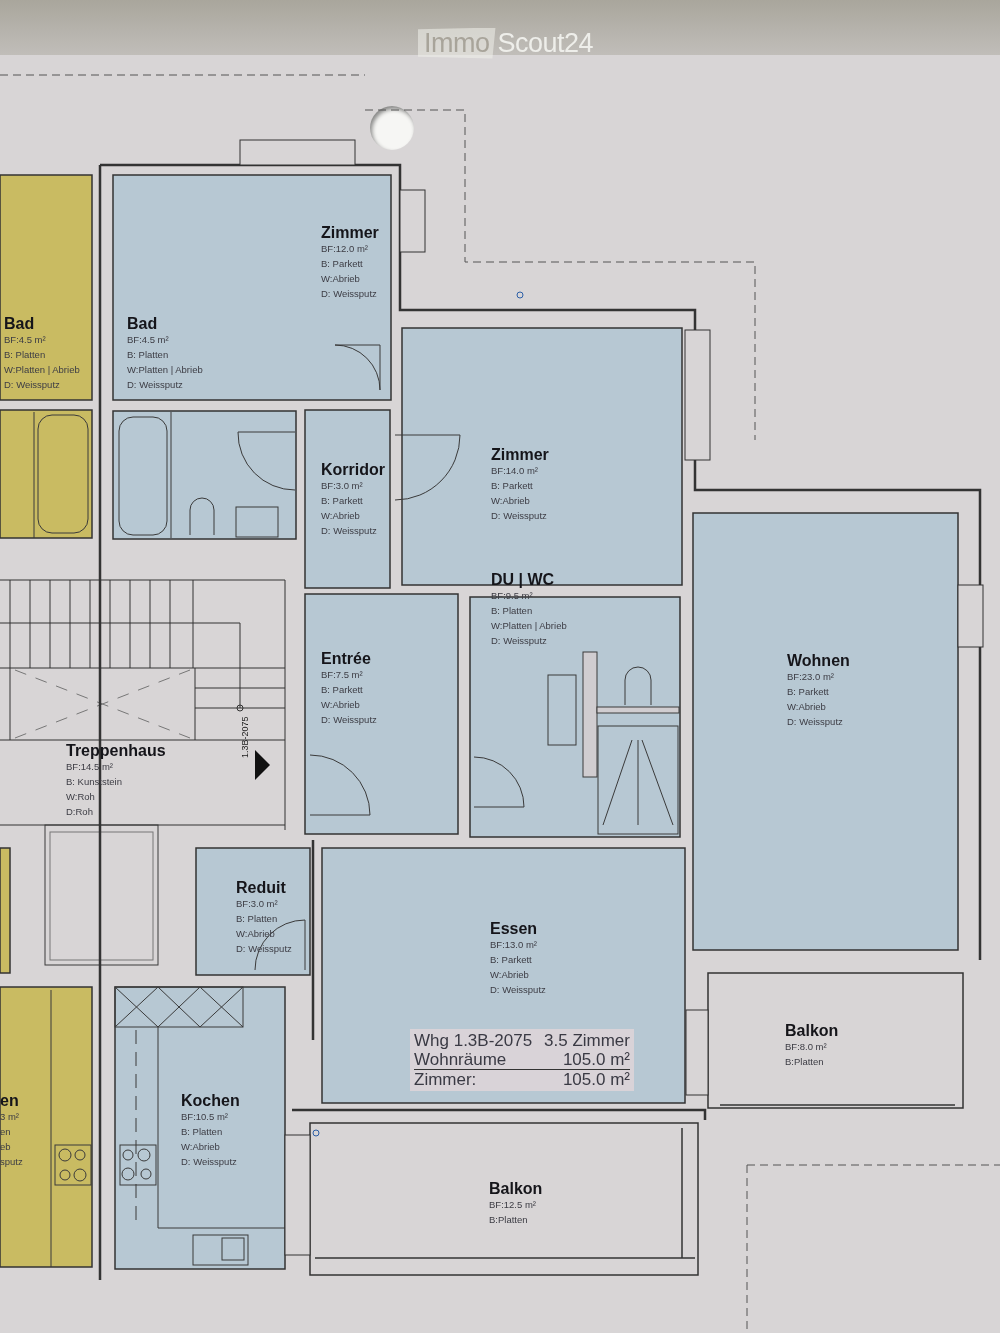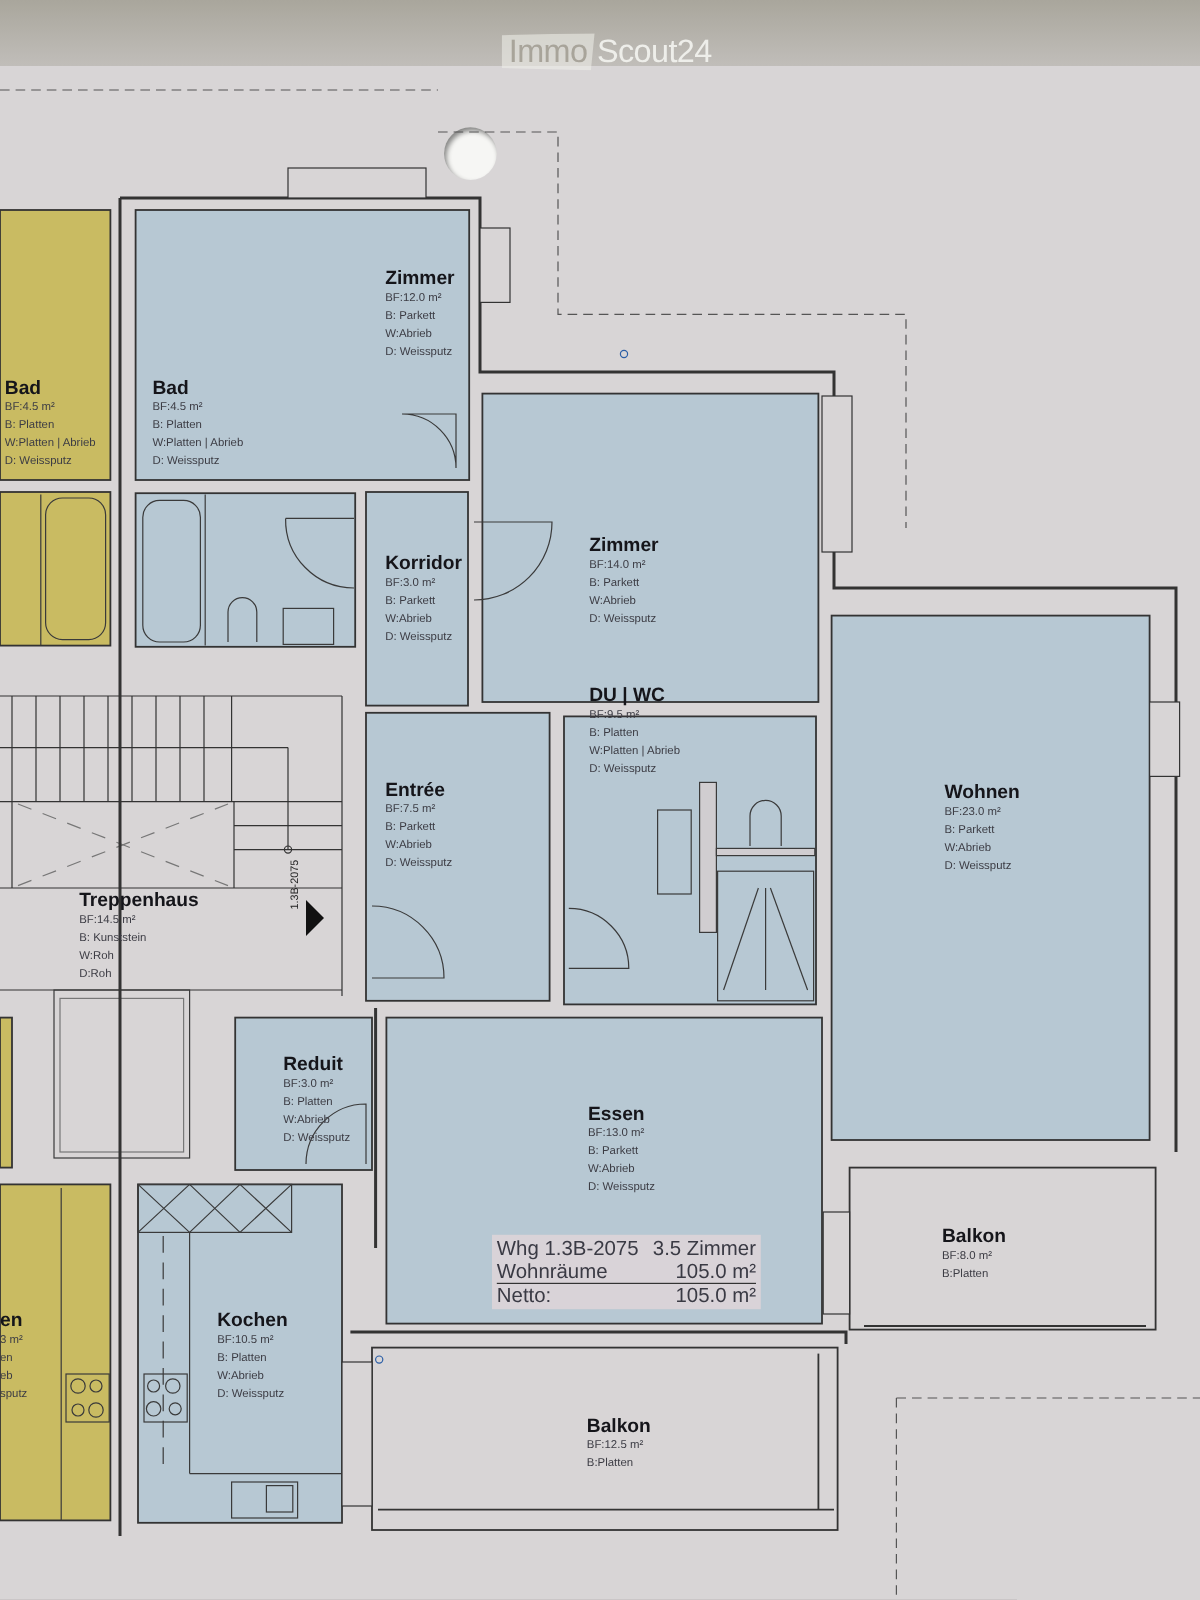--- a/index.html
+++ b/index.html
@@ -273,16 +273,16 @@
 <div class="infobox">
   <div class="row">
     <span>Whg 1.3B-2075</span>
     <span>3.5 Zimmer</span>
   </div>
   <div class="row">
     <span>Wohnräume</span>
     <span>105.0 m²</span>
   </div>
   <div class="row total">
-    <span>Netto:</span>
+    <span>Zimmer:</span>
     <span>105.0 m²</span>
   </div>
 </div>
 
 </body></html>

